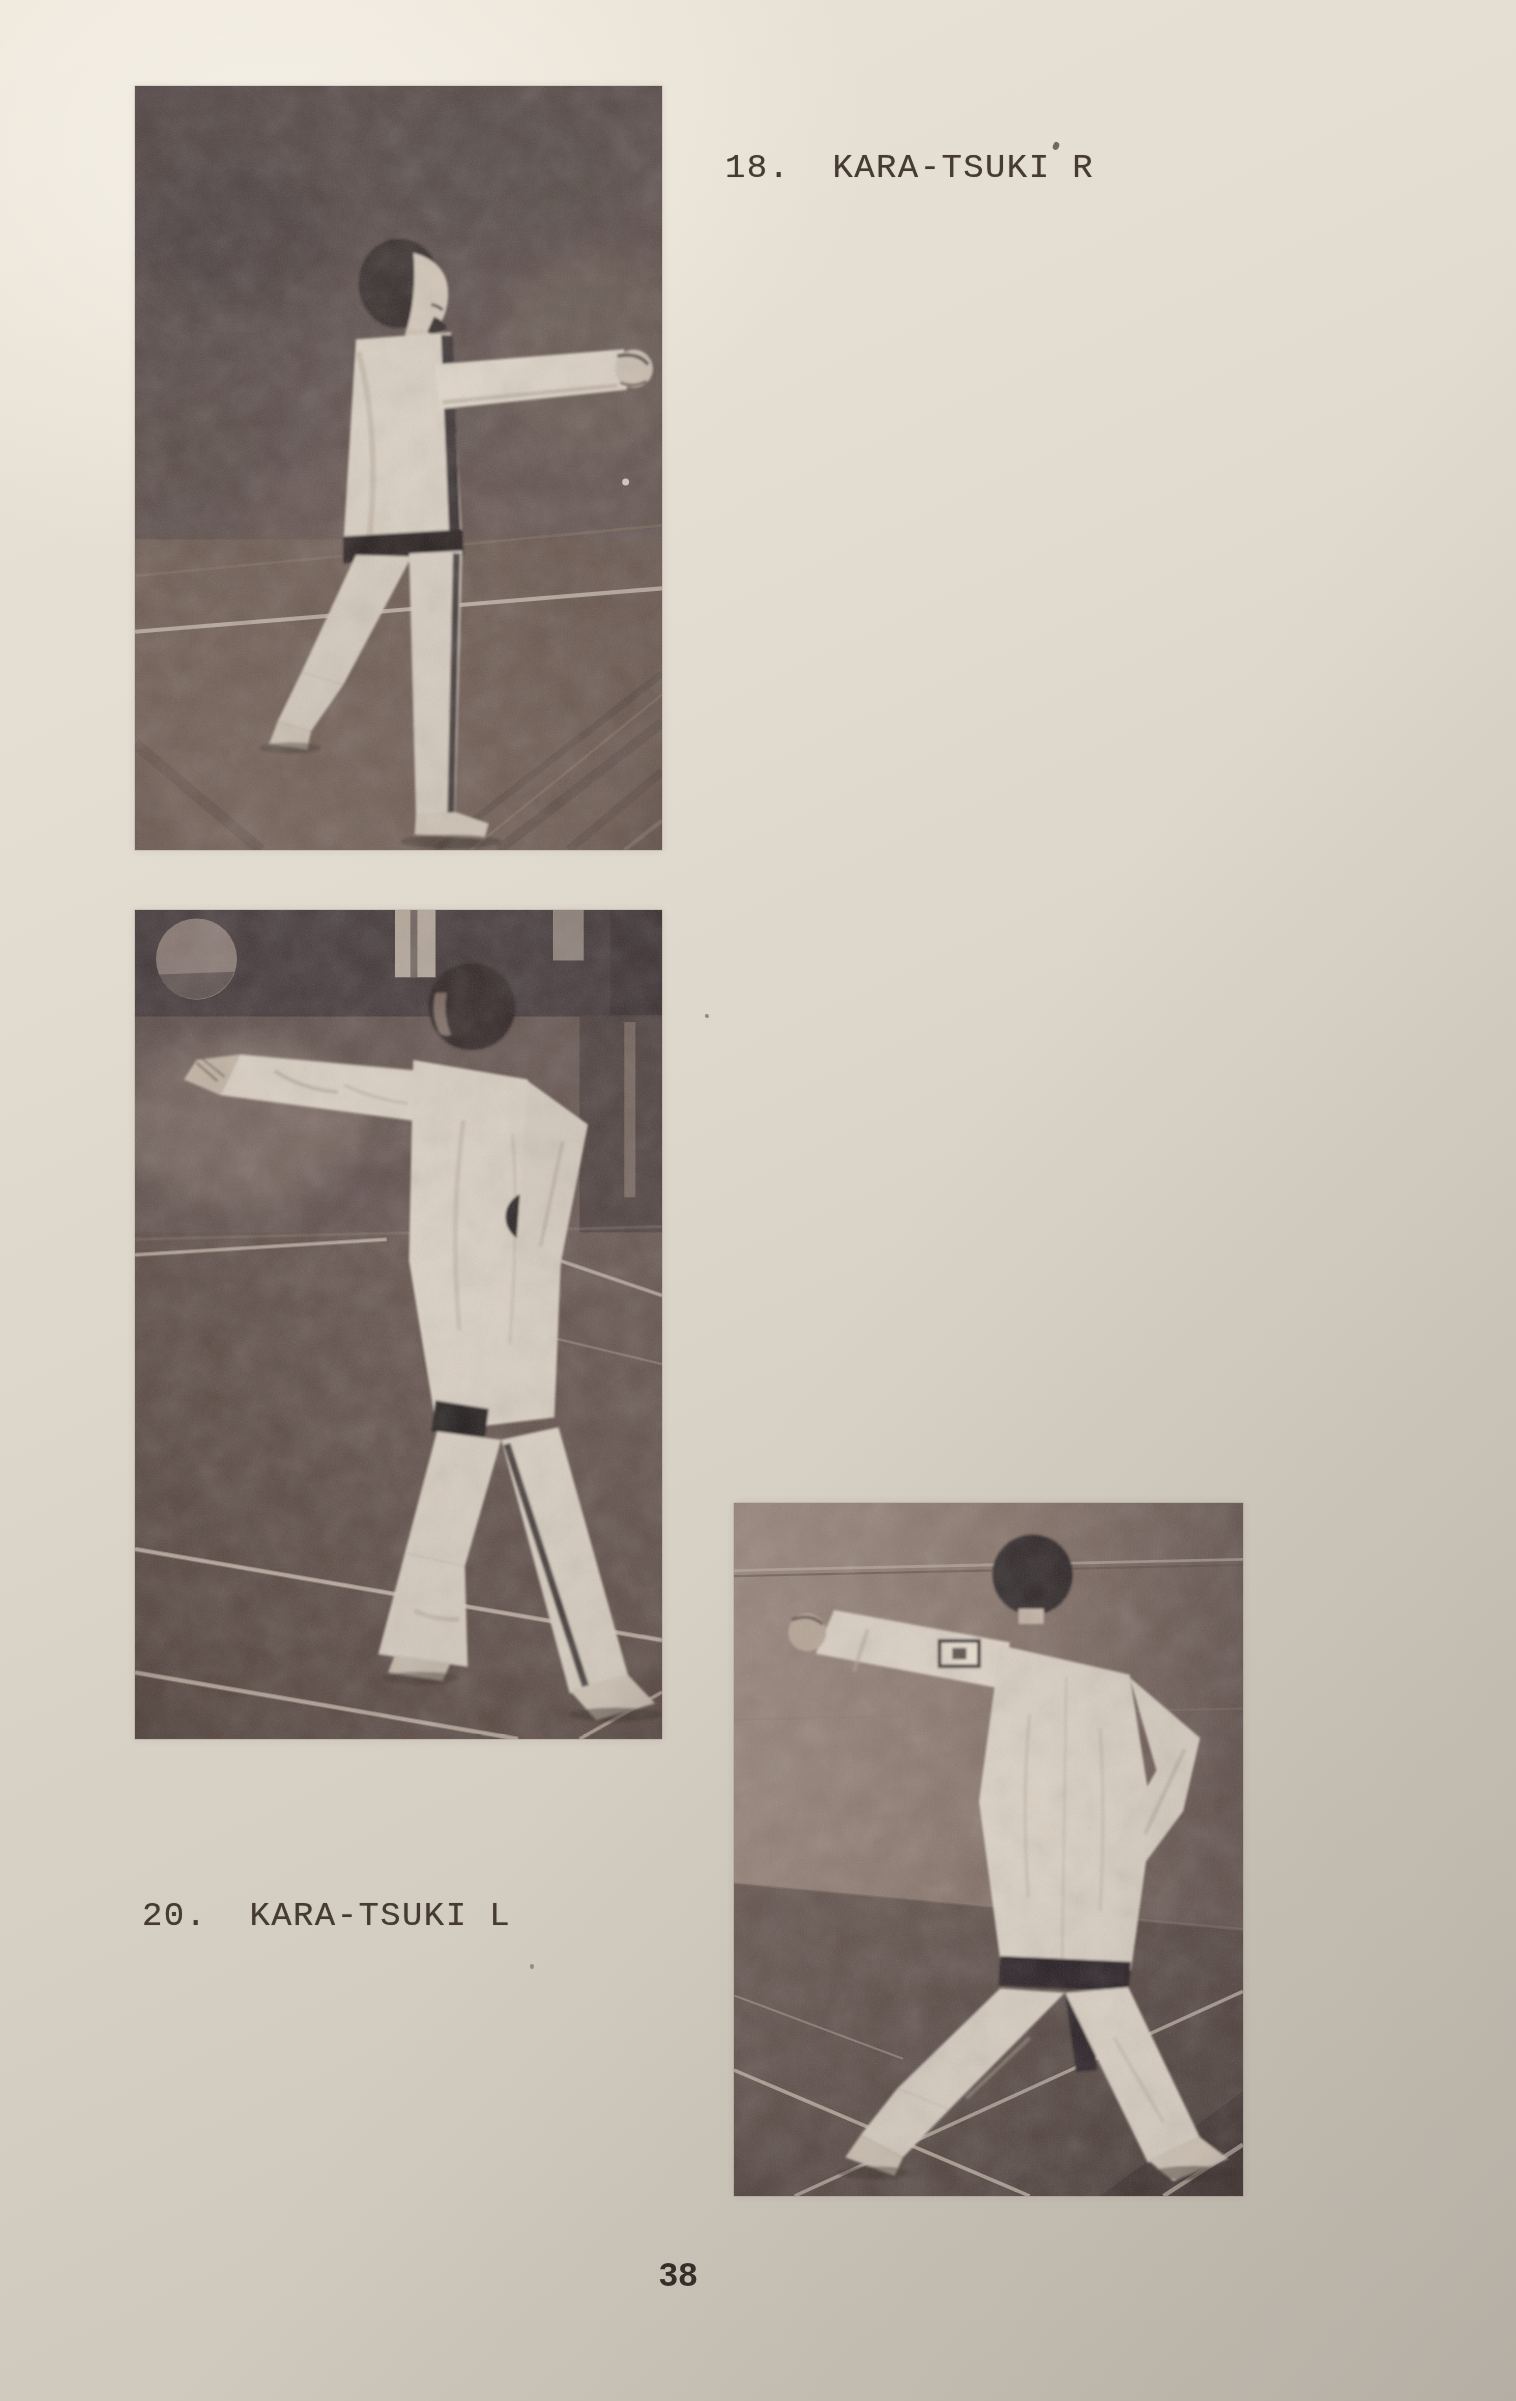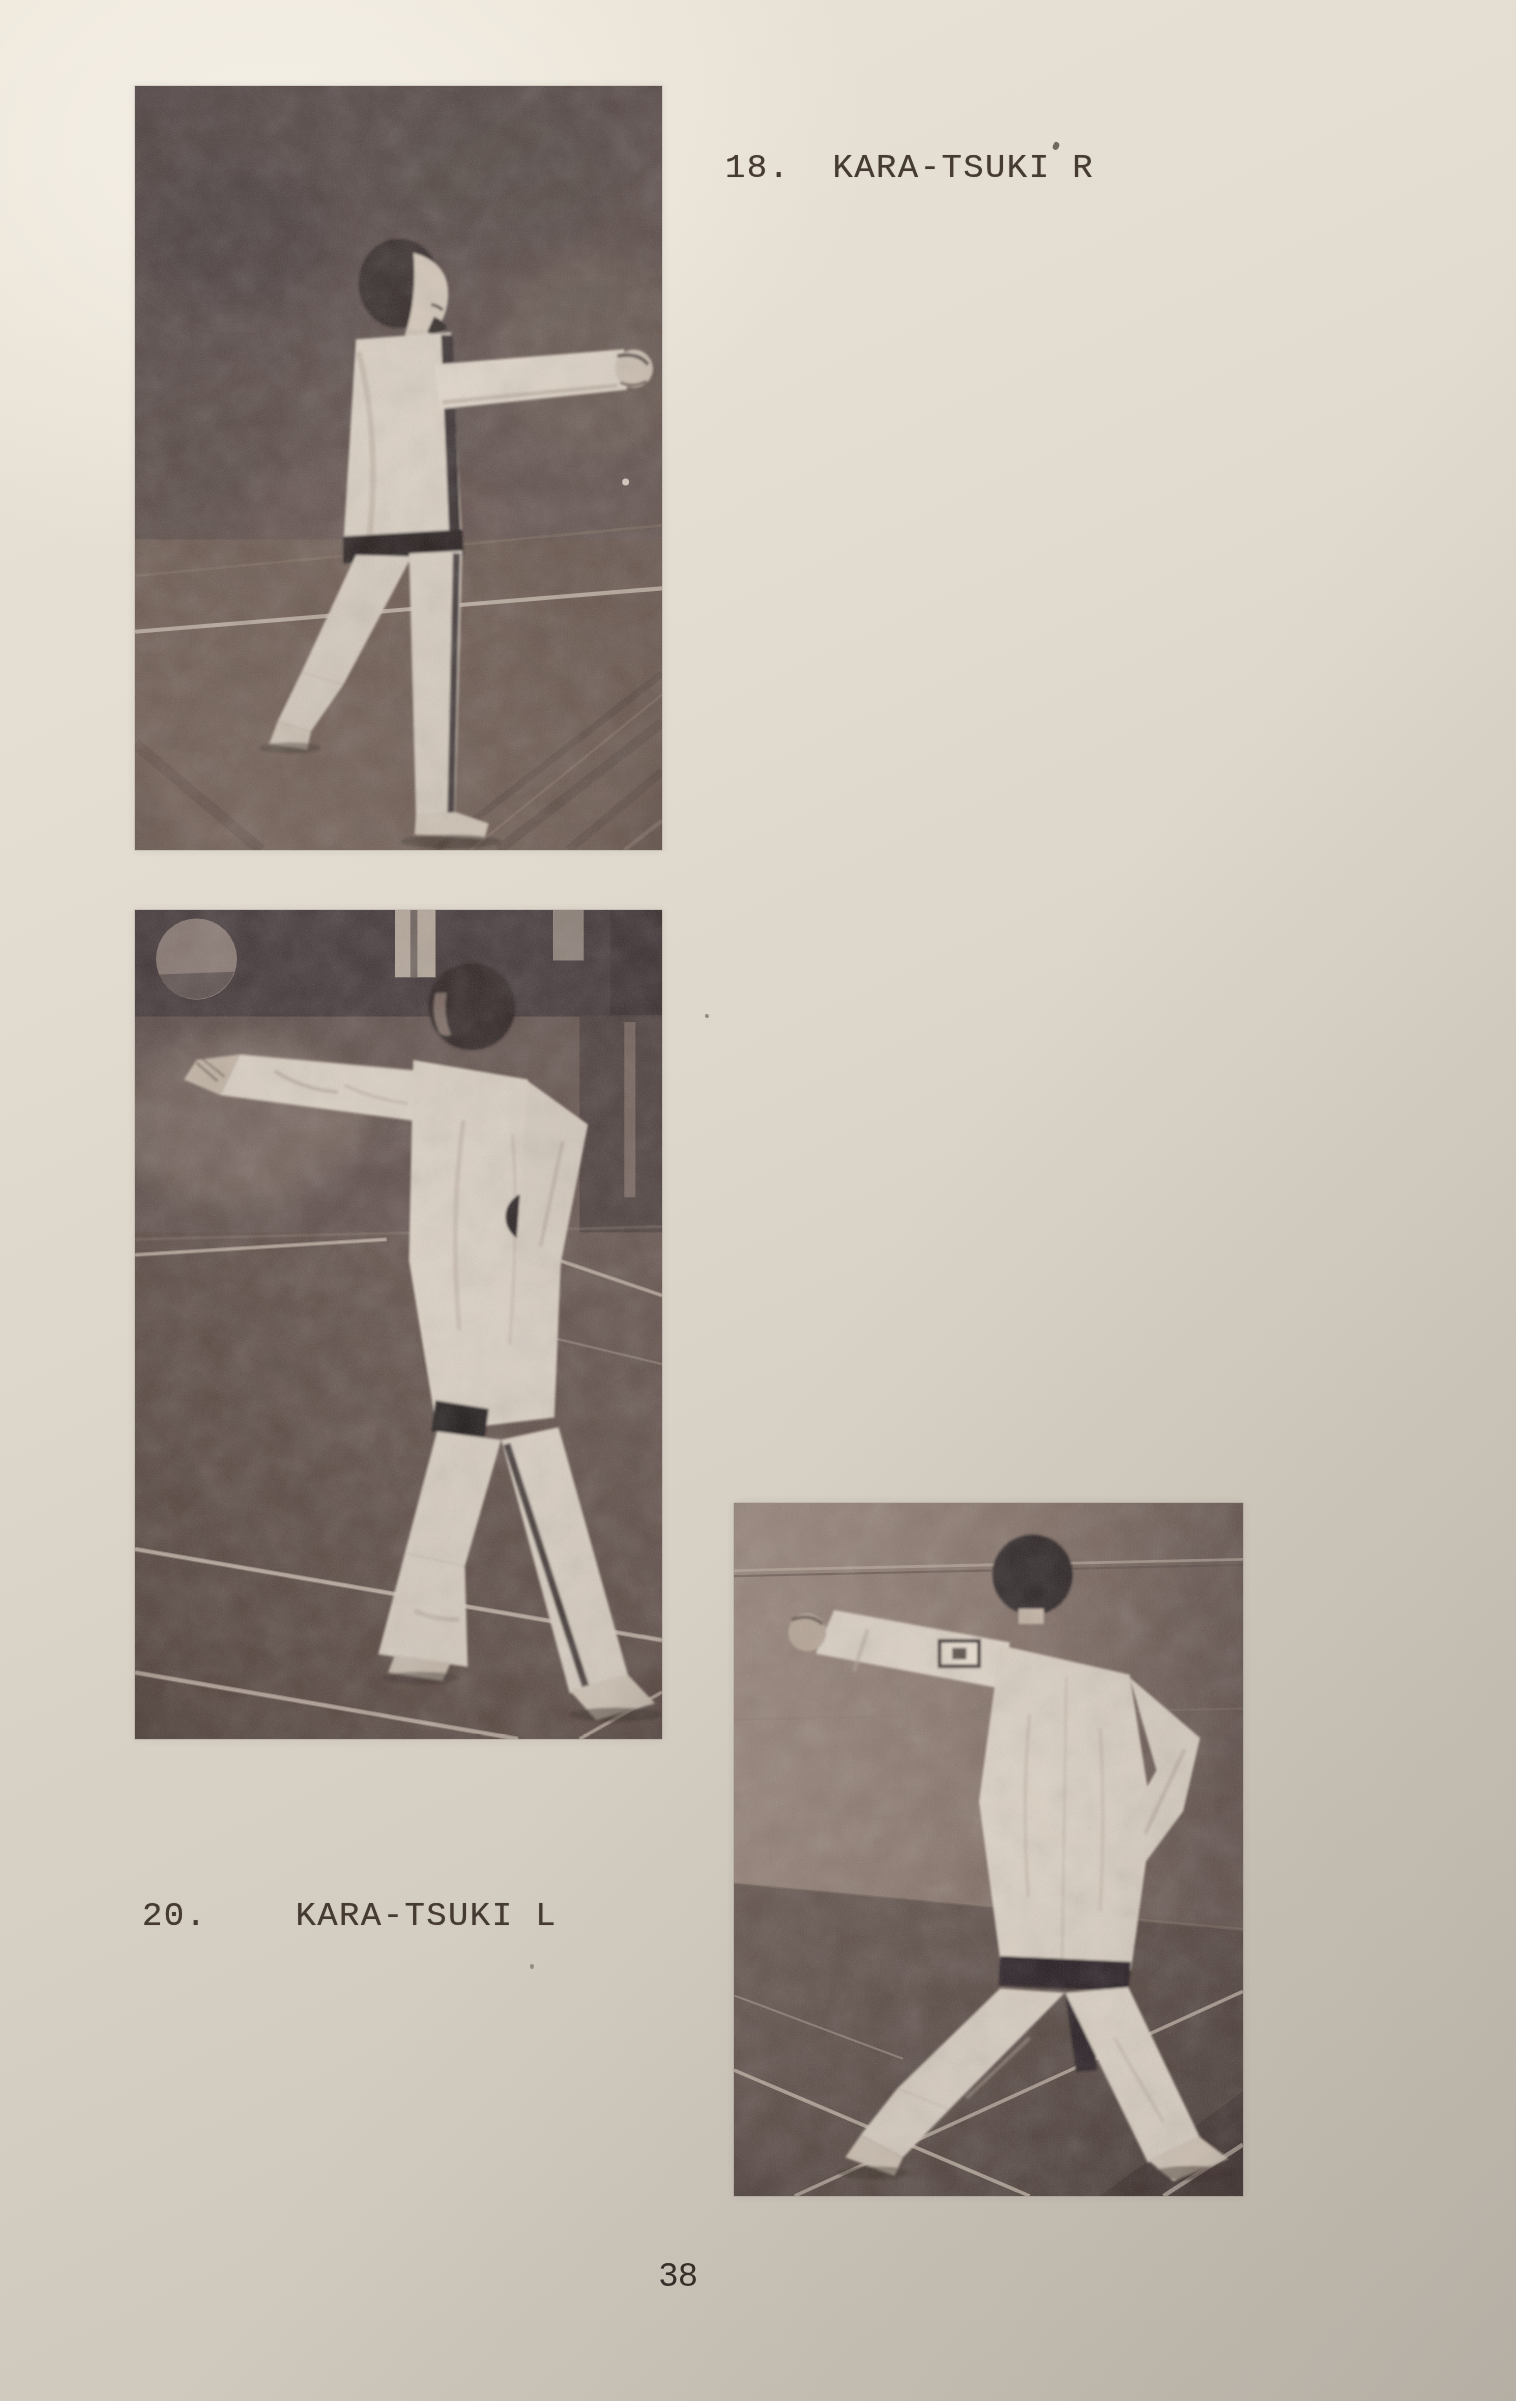--- a/index.html
+++ b/index.html
@@ -19,21 +19,21 @@
   .caption{
     position:absolute;display:flex;align-items:baseline;
     font-family:"Liberation Mono","DejaVu Sans Mono",monospace;
     font-size:34px;line-height:1.1;color:#453b33;letter-spacing:1.4px;
     text-shadow:0 0 0.7px rgba(69,59,51,.55);white-space:nowrap;
   }
   .caption .num{display:inline-block;}
   .caption .name{display:inline-block;margin-left:42px;}
   .pagenum{
     position:absolute;left:659px;top:2255px;
-    font-family:"Liberation Sans",sans-serif;font-size:34px;font-weight:400;
+    font-family:"Liberation Sans",sans-serif;font-size:34px;font-weight:700;
     color:#352f2a;letter-spacing:0.7px;
   }
   .speck{position:absolute;background:#4a4038;border-radius:40% 60% 50% 50%;}
   .speck.s1{left:1053px;top:142px;width:6.3px;height:8.4px;transform:rotate(24deg);opacity:.75;}
   .speck.s2{left:705px;top:1014px;width:4.2px;height:4.2px;opacity:.5;}
   .speck.s3{left:530px;top:1964px;width:4.2px;height:4.9px;opacity:.45;}
 </style>
 </head>
 <body>
 
@@ -284,21 +284,21 @@
         <path d="M420,760 L330,846" stroke="#b9aa9c" stroke-width="5" opacity=".45" fill="none"></path>
         <path d="M540,760 L610,880" stroke="#b9aa9c" stroke-width="5" opacity=".4" fill="none"></path>
         <ellipse cx="200" cy="952" rx="52" ry="9" fill="#32281f" opacity=".4"></ellipse>
         <ellipse cx="652" cy="952" rx="58" ry="10" fill="#32281f" opacity=".45"></ellipse>
       </g>
       <rect width="723" height="985" filter="url(#mottle3)" opacity=".18"></rect>
       <rect width="723" height="985" filter="url(#grain3)" opacity=".13"></rect>
       <rect width="723" height="985" fill="url(#vg3)"></rect>
     </svg>
   </div>
-  <div class="caption" style="left:142px;top:1898px;gap:46px;">
+  <div class="caption" style="left:142px;top:1898px;">
     <span class="num">20.</span>
     <span class="name">KARA-TSUKI L</span>
   </div>
   <div class="speck s3"></div>
 
   <div class="pagenum">38</div>
 
 </div>
 
 

